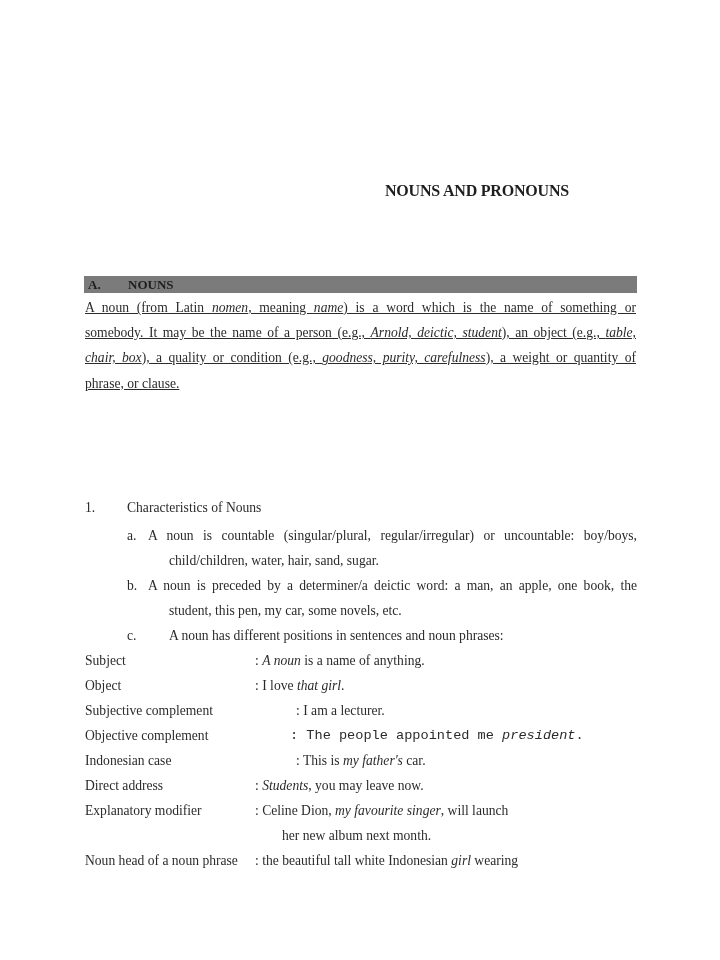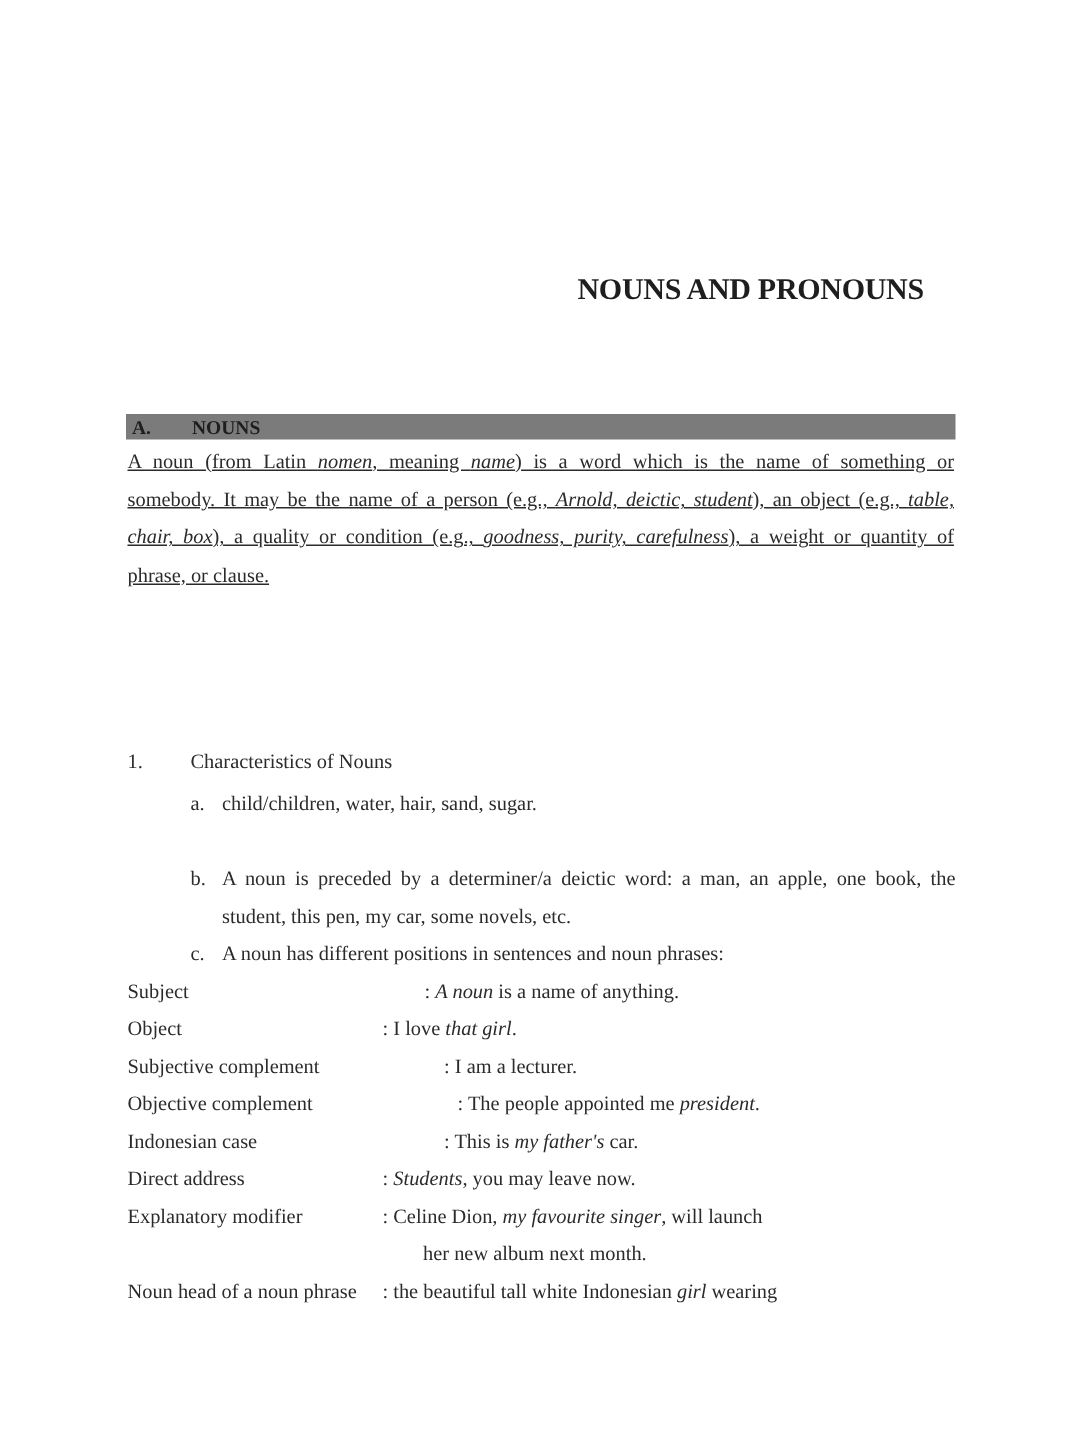--- a/index.html
+++ b/index.html
@@ -3,21 +3,21 @@
 <meta charset="utf-8">
 <style>
   html, body { margin: 0; padding: 0; background: #ffffff; }
   body {
     width: 720px; height: 960px; position: relative; overflow: hidden;
     font-family: "Liberation Serif", "DejaVu Serif", serif;
     color: #2b2b2b;
   }
   .page-title {
     position: absolute; left: 385px; top: 182px;
-    font-size: 20px; font-weight: bold; color: #1e1e1e; letter-spacing: -0.2px;
+    font-size: 16px; font-weight: bold; color: #1e1e1e; letter-spacing: -0.2px;
     white-space: nowrap;
   }
   .section-bar {
     position: absolute; left: 84px; top: 276px; width: 553px; height: 17px;
     background: #7b7b7b;
     font-size: 13px; font-weight: bold; color: #1e1e1e; line-height: 17px;
   }
   .section-bar .sec-num { position: absolute; left: 4px; top: 0; }
   .section-bar .sec-title { position: absolute; left: 44px; top: 0; }
   .para {
@@ -35,21 +35,21 @@
   }
   .list-head .num { position: absolute; left: 0; }
   .list-head .txt { position: absolute; left: 42px; white-space: nowrap; }
   .sub-item {
     position: absolute; left: 127px; width: 510px;
     font-size: 13.6px; line-height: 25.2px;
   }
   .sub-item .marker { position: absolute; left: 0; top: 0; }
   .sub-item .body { margin-left: 21px; display: block; }
   .sub-item .body .line { text-align: justify; text-align-last: justify; }
-  .sub-item .body .line.last { text-align-last: left; }
+  .sub-item .body .line.last { text-align-last: left; margin-left: 21px; }
   .pos-row {
     position: absolute; left: 85px; width: 560px;
     font-size: 13.6px; line-height: 20px; white-space: nowrap;
   }
   .pos-row .label { position: absolute; left: 0; top: 0; }
   .pos-row .value { position: absolute; top: 0; }
   .pos-row .value i { font-style: italic; }
   .pos-row .cont { position: absolute; top: 25px; }
 </style>
 </head>
@@ -71,53 +71,54 @@
 
 <div class="list-head">
   <span class="num">1.</span>
   <span class="txt">Characteristics of Nouns</span>
 </div>
 
 <div id="sub-items">
     <div class="sub-item" style="top: 523px;">
       <span class="marker">a.</span>
       <span class="body">
+        <span class="line">A noun is countable (singular/plural, regular/irregular) or uncountable: boy/boys,</span>
         <span class="line last">child/children, water, hair, sand, sugar.</span>
       </span>
     </div>
     <div class="sub-item" style="top: 573px;">
       <span class="marker">b.</span>
       <span class="body">
         <span class="line">A noun is preceded by a determiner/a deictic word: a man, an apple, one book, the</span>
         <span class="line last">student, this pen, my car, some novels, etc.</span>
       </span>
     </div>
     <div class="sub-item" style="top: 623px;">
       <span class="marker">c.</span>
       <span class="body">
         <span class="line last">A noun has different positions in sentences and noun phrases:</span>
       </span>
     </div>
   </div>
 <div id="positions">
     <div class="pos-row" style="top: 651px;">
       <span class="label">Subject</span>
-      <span class="value" style="left: 170px; margin-left: 28px;"><span>: </span><i>A noun</i><span> is a name of anything.</span></span>
+      <span class="value" style="left: 170px;"><span>: </span><i>A noun</i><span> is a name of anything.</span></span>
     </div>
     <div class="pos-row" style="top: 676px;">
       <span class="label">Object</span>
       <span class="value" style="left: 170px;"><span>: I love </span><i>that girl</i><span>.</span></span>
     </div>
     <div class="pos-row" style="top: 701px;">
       <span class="label">Subjective complement</span>
       <span class="value" style="left: 211px;"><span>: I am a lecturer.</span></span>
     </div>
     <div class="pos-row" style="top: 726px;">
       <span class="label">Objective complement</span>
-      <span class="value" style="left: 220px;"><span>: The people appointed me </span><i>president</i><span>.</span></span>
+      <span class="value" style="left: 205px; font-family: Liberation Mono, monospace;"><span>: The people appointed me </span><i>president</i><span>.</span></span>
     </div>
     <div class="pos-row" style="top: 751px;">
       <span class="label">Indonesian case</span>
       <span class="value" style="left: 211px;"><span>: This is </span><i>my father's</i><span> car.</span></span>
     </div>
     <div class="pos-row" style="top: 776px;">
       <span class="label">Direct address</span>
       <span class="value" style="left: 170px;"><span>: </span><i>Students</i><span>, you may leave now.</span></span>
     </div>
     <div class="pos-row" style="top: 801px;">

